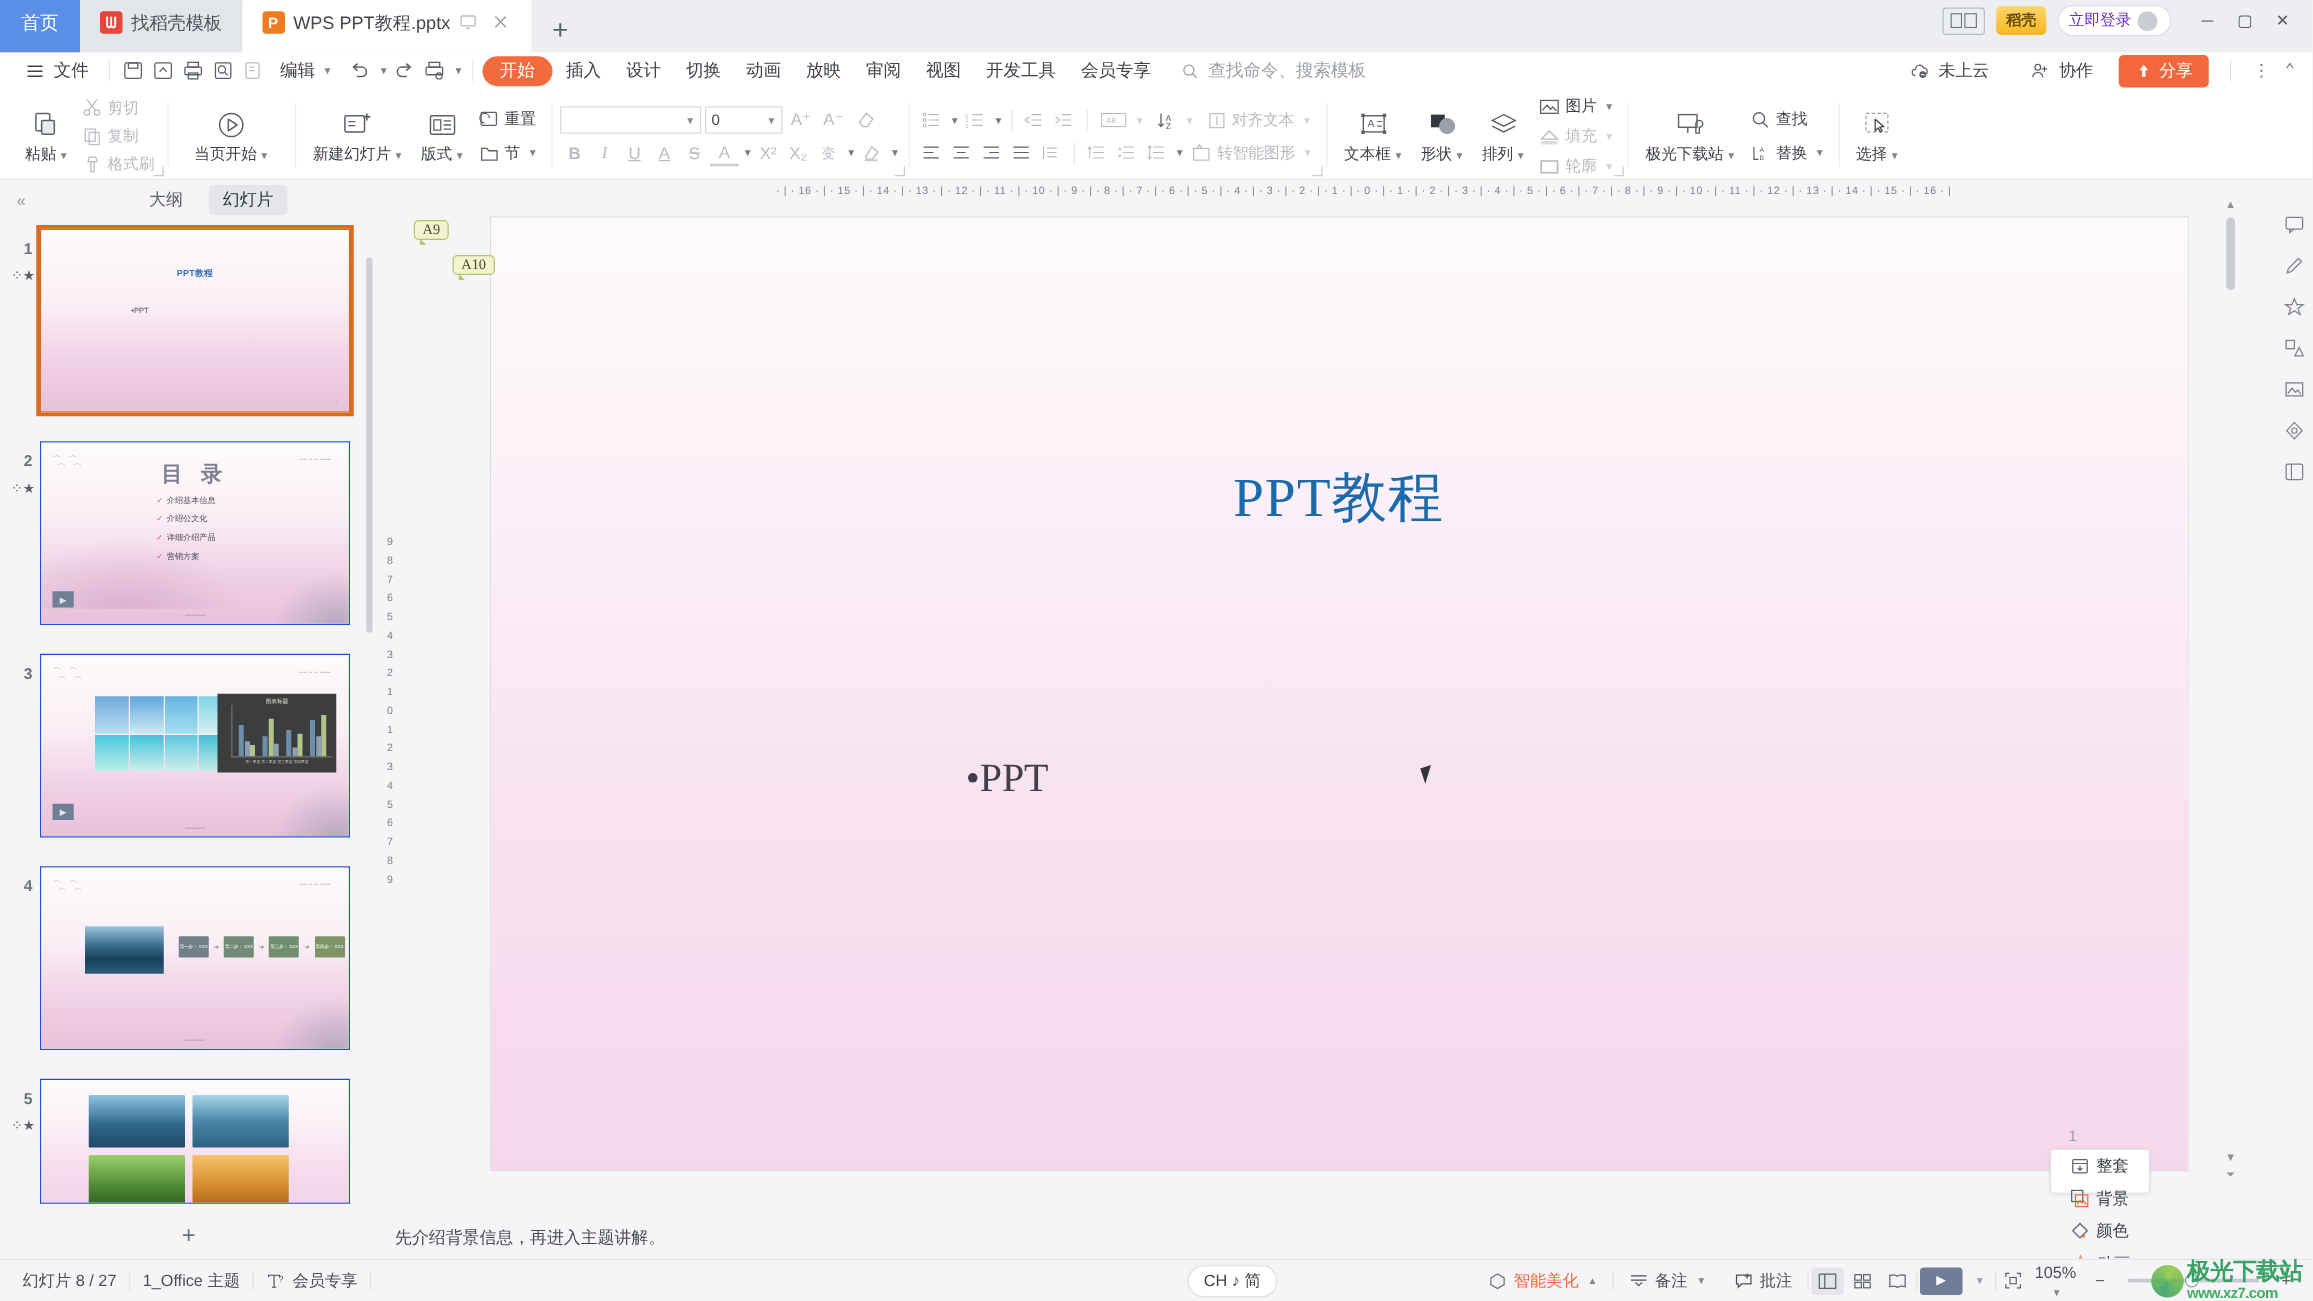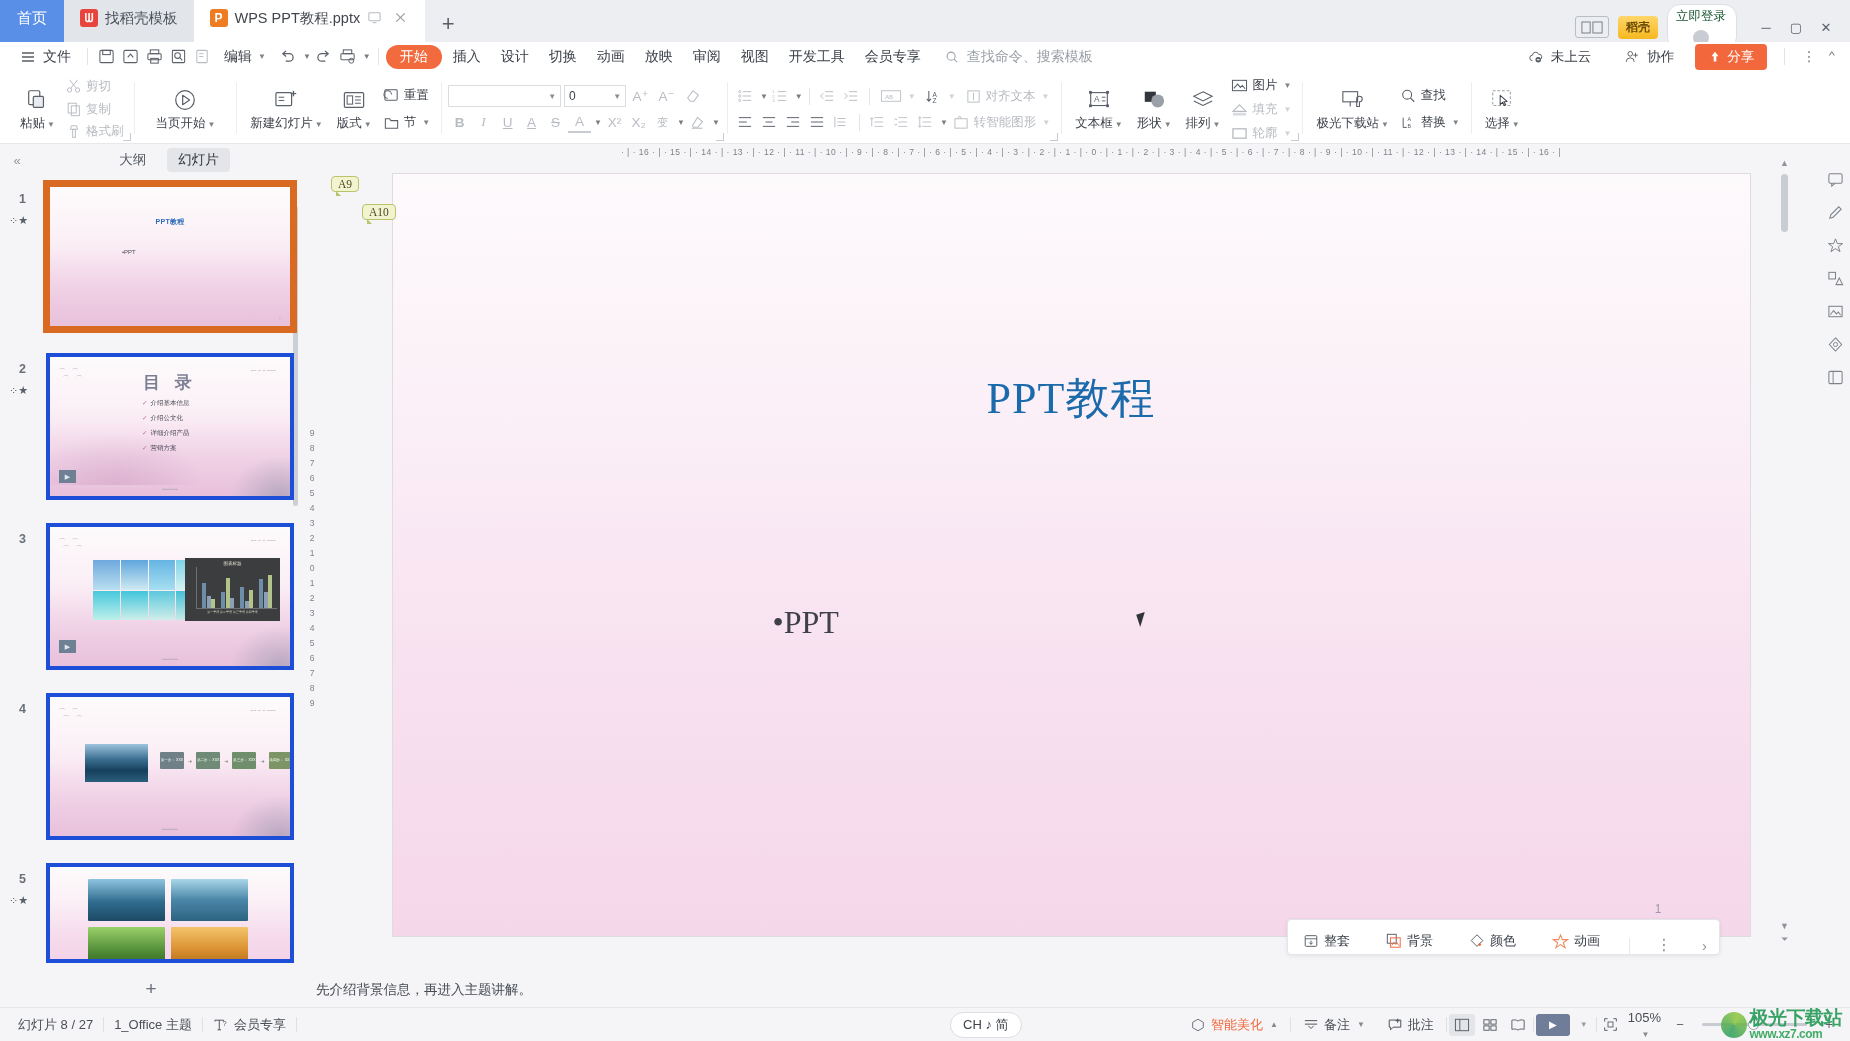--- a/index.html
+++ b/index.html
@@ -22,21 +22,21 @@
   .tab-right{margin-left:auto;display:flex;align-items:center;gap:10px;color:#9aa0a8;}
   .mini-ic{width:16px;height:16px;display:inline-block;position:relative;opacity:.72;}
   .plusbtn{width:30px;height:30px;display:flex;align-items:center;justify-content:center;
            font-size:22px;color:#5b6068;margin-left:8px;margin-bottom:3px;font-weight:300;}
   .tabbar-far{position:absolute;right:10px;top:4px;display:flex;align-items:center;gap:9px;}
   .tb-sq{width:34px;height:22px;border:1px solid #b9bec6;border-radius:3px;display:flex;
          align-items:center;justify-content:center;font-size:10px;color:#70767f;}
   .tb-vip{background:linear-gradient(180deg,#ffd66b,#f6b81f);color:#6a4a05;font-size:12px;
           border-radius:4px;padding:3px 8px;font-weight:bold;}
   .tb-login{background:#fff;border:1px solid #dcdfe4;border-radius:13px;font-size:12.5px;
-            padding:3px 10px 3px 8px;display:flex;align-items:center;gap:5px;color:#14532d;flex-direction:column;}
+            padding:3px 10px 3px 8px;display:flex;align-items:center;gap:5px;color:#6d28d9;}
   .tb-login .av{width:16px;height:16px;border-radius:50%;background:#c9ccd2;}
   .wincontrols{display:flex;gap:2px;margin-left:6px;}
   .wc{width:28px;height:22px;display:flex;align-items:center;justify-content:center;font-size:13px;color:#5b6068;}
 
   
   .menubar{height:30px;background:#fff;display:flex;align-items:center;padding:0 8px;gap:2px;
            font-size:14px;flex:0 0 30px;position:relative;border-bottom:1px solid #fff;}
   .mb-item{padding:3px 9px;border-radius:4px;white-space:nowrap;color:#3d424a;display:flex;align-items:center;gap:4px;}
   .mb-item.hot{background:#f26b3f;color:#fff;border-radius:13px;padding:3px 14px;}
   .mb-sep{width:1px;height:17px;background:#e2e4e8;margin:0 5px;}
@@ -73,21 +73,21 @@
   
   .thumbpanel{width:302px;background:#f5f5f7;display:flex;flex-direction:column;flex:0 0 302px;position:relative;}
   .thumbhead{height:32px;display:flex;align-items:center;gap:10px;padding-left:8px;font-size:13.5px;color:#5a6069;}
   .collapse-ic{color:#8f959d;font-size:13px;width:18px;text-align:center;}
   .th-tab{padding:3px 11px;border-radius:4px;color:#5a6069;}
   .th-tab.sel{background:#e3e5e9;color:#2f343b;}
   .thumblist{flex:1;overflow:hidden;position:relative;padding-left:4px;}
   .thumbrow{display:flex;align-items:flex-start;padding:7px 0 0 0;position:relative;height:170px;}
   .thnum{width:22px;text-align:right;font-size:12.5px;color:#6a7079;padding-top:9px;font-weight:bold;}
   .thstar{position:absolute;left:5px;top:38px;font-size:11px;color:#5a6069;}
-  .thcard{margin-left:20px;width:248px;height:147px;background:#fff;border:4px solid #1d4ed8;
+  .thcard{margin-left:6px;width:248px;height:147px;background:#fff;border:1px solid #1d4ed8;
           position:relative;overflow:hidden;}
   .thcard.active{outline:3px solid #d96a22;outline-offset:0;border-color:#d96a22;}
   .slidebg{position:absolute;inset:0;background:linear-gradient(180deg,#fdfbfc 0%,#fbf1f6 35%,#f6dced 72%,#f4d3e8 100%);}
   .mtn{position:absolute;left:0;right:0;bottom:0;height:55%;
        background:linear-gradient(180deg,rgba(214,170,198,.0),rgba(205,150,190,.30));}
   .mtn2{position:absolute;left:-10%;bottom:8%;width:75%;height:38%;
         background:radial-gradient(ellipse at 50% 100%,rgba(190,140,180,.35),transparent 70%);}
   .birds{position:absolute;left:9px;top:7px;font-size:7px;color:#b9a8b4;letter-spacing:2px;line-height:7px;}
   .blossom{position:absolute;right:-4px;bottom:-6px;width:70px;height:52px;
            background:radial-gradient(ellipse at 80% 90%,rgba(110,130,150,.40),transparent 62%);}
@@ -151,21 +151,21 @@
              font-family:"Liberation Serif","DejaVu Serif",serif;}
   .slide-pgnum{position:absolute;right:88px;bottom:20px;font-size:12px;color:#9b9aa6;}
   .animtag{position:absolute;background:#f1f4cf;border:1px solid #b8c46a;border-radius:4px;
            font-size:11.5px;color:#4d4a24;padding:1px 6px;font-family:"Liberation Serif",serif;}
   .animtag::after{content:"";position:absolute;left:4px;bottom:-5px;width:0;height:0;
                   border-left:5px solid #b8c46a;border-top:5px solid transparent;}
   .cursor{position:absolute;left:816px;top:453px;width:0;height:0;
           border-left:9px solid #32343a;border-bottom:13px solid transparent;transform:rotate(-18deg);}
 
   .floatbar{position:absolute;right:100px;bottom:18px;height:36px;background:#fff;border:1px solid #e3e5e9;
-            border-radius:4px;display:flex;align-items:flex-end;padding:0 6px;gap:18px;box-shadow:0 1px 4px rgba(0,0,0,.08);}
+            border-radius:4px;display:flex;align-items:flex-start;padding:0 6px;gap:0;box-shadow:0 1px 4px rgba(0,0,0,.08);flex-direction:column;}
   .fb-item{display:flex;align-items:center;gap:5px;font-size:13px;color:#3d424a;padding:4px 9px;}
   .fb-sep{width:1px;height:16px;background:#e6e8ec;margin:0 2px;}
 
   .rsidebar{width:30px;background:#f5f5f7;display:flex;flex-direction:column;align-items:center;
             padding-top:8px;gap:11px;flex:0 0 30px;}
   .rs-ic{width:22px;height:22px;display:flex;align-items:center;justify-content:center;color:#7d838b;font-size:13px;}
   .vscroll{position:absolute;right:32px;top:14px;bottom:60px;width:7px;}
   .vscroll .thumb{position:absolute;top:0;width:7px;height:58px;background:#c9cdd3;border-radius:4px;}
   .vscroll-up,.vscroll-dn{position:absolute;right:30px;width:11px;text-align:center;font-size:9px;color:#8d939b;}
 

